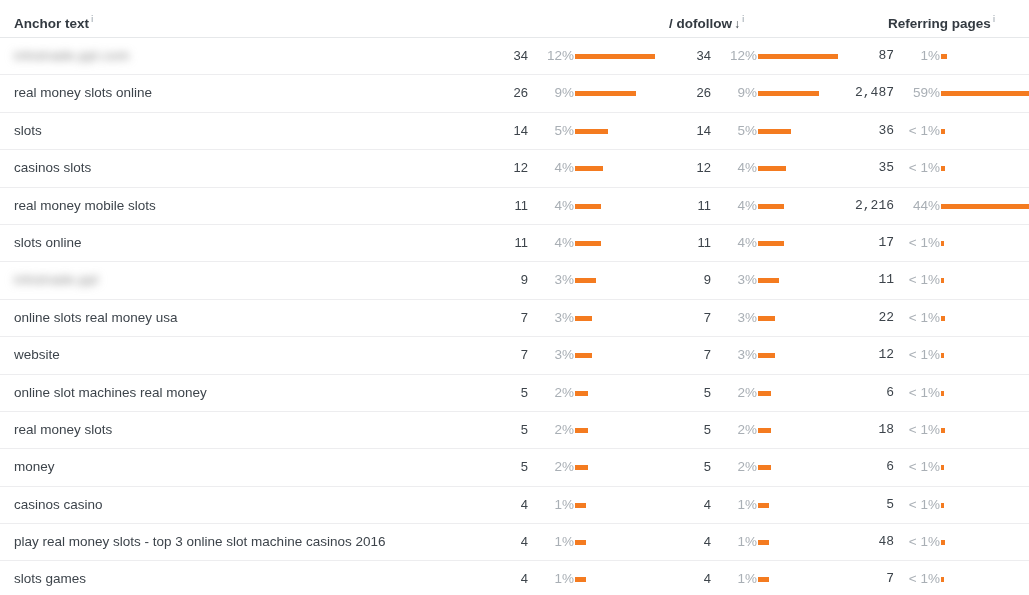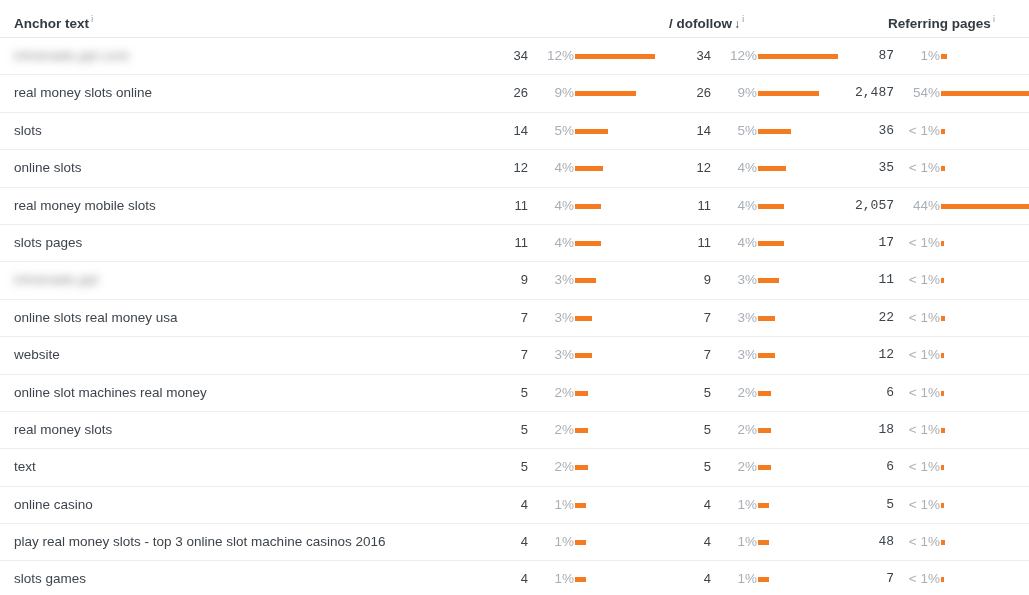--- a/index.html
+++ b/index.html
@@ -200,21 +200,21 @@
         </div>
         <div class="metric g-dofollow">
           <div class="count">26</div>
           <div class="pct">9%</div>
           <div class="barwrap">
             <div class="bar" style="width: 61px; background: rgb(244, 123, 32);"></div>
           </div>
         </div>
         <div class="metric g-rpages">
           <div class="count">2,487</div>
-          <div class="pct">54%</div>
+          <div class="pct">59%</div>
           <div class="barwrap">
             <div class="bar" style="width: 88px; background: rgb(244, 123, 32);"></div>
           </div>
         </div>
       </div>
       <div class="row">
         <div class="anchor">slots</div>
         <div class="metric g-rdomains">
           <div class="count">14</div>
           <div class="pct">5%</div>
@@ -231,21 +231,21 @@
         </div>
         <div class="metric g-rpages">
           <div class="count">36</div>
           <div class="pct">&lt; 1%</div>
           <div class="barwrap">
             <div class="bar tiny" style="width: 4px; background: rgb(244, 123, 32);"></div>
           </div>
         </div>
       </div>
       <div class="row">
-        <div class="anchor">online slots</div>
+        <div class="anchor">casinos slots</div>
         <div class="metric g-rdomains">
           <div class="count">12</div>
           <div class="pct">4%</div>
           <div class="barwrap">
             <div class="bar" style="width: 28px; background: rgb(244, 123, 32);"></div>
           </div>
         </div>
         <div class="metric g-dofollow">
           <div class="count">12</div>
           <div class="pct">4%</div>
@@ -271,29 +271,29 @@
           </div>
         </div>
         <div class="metric g-dofollow">
           <div class="count">11</div>
           <div class="pct">4%</div>
           <div class="barwrap">
             <div class="bar" style="width: 26px; background: rgb(244, 123, 32);"></div>
           </div>
         </div>
         <div class="metric g-rpages">
-          <div class="count">2,057</div>
+          <div class="count">2,216</div>
           <div class="pct">44%</div>
           <div class="barwrap">
             <div class="bar" style="width: 90px; background: rgb(244, 123, 32);"></div>
           </div>
         </div>
       </div>
       <div class="row">
-        <div class="anchor">slots pages</div>
+        <div class="anchor">slots online</div>
         <div class="metric g-rdomains">
           <div class="count">11</div>
           <div class="pct">4%</div>
           <div class="barwrap">
             <div class="bar" style="width: 26px; background: rgb(244, 123, 32);"></div>
           </div>
         </div>
         <div class="metric g-dofollow">
           <div class="count">11</div>
           <div class="pct">4%</div>
@@ -423,21 +423,21 @@
         </div>
         <div class="metric g-rpages">
           <div class="count">18</div>
           <div class="pct">&lt; 1%</div>
           <div class="barwrap">
             <div class="bar tiny" style="width: 4px; background: rgb(244, 123, 32);"></div>
           </div>
         </div>
       </div>
       <div class="row">
-        <div class="anchor">text</div>
+        <div class="anchor">money</div>
         <div class="metric g-rdomains">
           <div class="count">5</div>
           <div class="pct">2%</div>
           <div class="barwrap">
             <div class="bar" style="width: 13px; background: rgb(244, 123, 32);"></div>
           </div>
         </div>
         <div class="metric g-dofollow">
           <div class="count">5</div>
           <div class="pct">2%</div>
@@ -447,21 +447,21 @@
         </div>
         <div class="metric g-rpages">
           <div class="count">6</div>
           <div class="pct">&lt; 1%</div>
           <div class="barwrap">
             <div class="bar tiny" style="width: 3px; background: rgb(244, 123, 32);"></div>
           </div>
         </div>
       </div>
       <div class="row">
-        <div class="anchor">online casino</div>
+        <div class="anchor">casinos casino</div>
         <div class="metric g-rdomains">
           <div class="count">4</div>
           <div class="pct">1%</div>
           <div class="barwrap">
             <div class="bar" style="width: 11px; background: rgb(244, 123, 32);"></div>
           </div>
         </div>
         <div class="metric g-dofollow">
           <div class="count">4</div>
           <div class="pct">1%</div>

